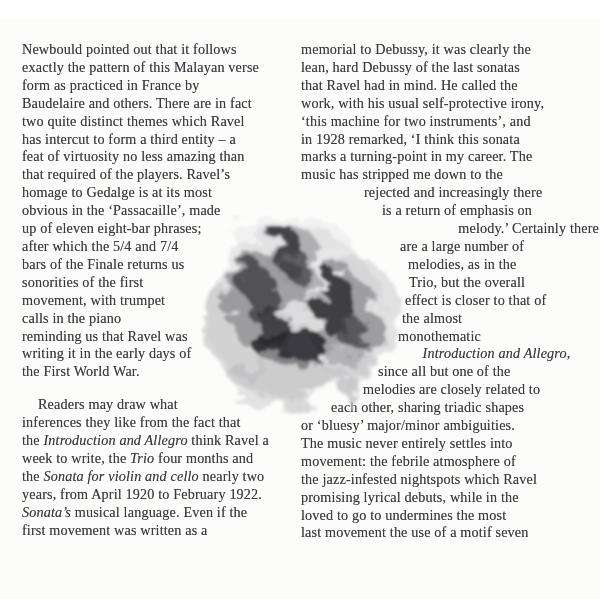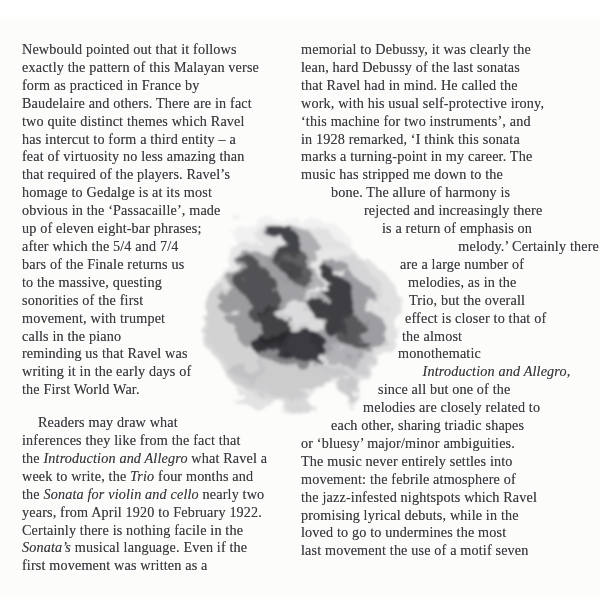--- a/index.html
+++ b/index.html
@@ -50,48 +50,45 @@
       <div class="line"><span>Baudelaire and others. There are in fact</span></div>
       <div class="line"><span>two quite distinct themes which Ravel</span></div>
       <div class="line"><span>has intercut to form a third entity – a</span></div>
       <div class="line"><span>feat of virtuosity no less amazing than</span></div>
       <div class="line"><span>that required of the players. Ravel’s</span></div>
       <div class="line"><span>homage to Gedalge is at its most</span></div>
       <div class="line"><span>obvious in the ‘Passacaille’, made</span></div>
       <div class="line"><span>up of eleven eight-bar phrases;</span></div>
       <div class="line"><span>after which the 5/4 and 7/4</span></div>
       <div class="line"><span>bars of the Finale returns us</span></div>
-      <div class="line"><span>to the massive, questing</span></div>
       <div class="line"><span>sonorities of the first</span></div>
       <div class="line"><span>movement, with trumpet</span></div>
       <div class="line"><span>calls in the piano</span></div>
       <div class="line"><span>reminding us that Ravel was</span></div>
       <div class="line"><span>writing it in the early days of</span></div>
       <div class="line"><span>the First World War.</span></div>
       <div class="line" style="padding-left: 16px; margin-top: 15px;"><span>Readers may draw what</span></div>
       <div class="line"><span>inferences they like from the fact that</span></div>
-      <div class="line"><span>the </span><span class="it">Introduction and Allegro</span><span> what Ravel a</span></div>
+      <div class="line"><span>the </span><span class="it">Introduction and Allegro</span><span> think Ravel a</span></div>
       <div class="line"><span>week to write, the </span><span class="it">Trio</span><span> four months and</span></div>
       <div class="line"><span>the </span><span class="it">Sonata for violin and cello</span><span> nearly two</span></div>
       <div class="line"><span>years, from April 1920 to February 1922.</span></div>
-      <div class="line"><span>Certainly there is nothing facile in the</span></div>
       <div class="line"><span class="it">Sonata’s</span><span> musical language. Even if the</span></div>
       <div class="line"><span>first movement was written as a</span></div>
     </div>
 
   <div class="col col-right">
       <div class="line"><span>memorial to Debussy, it was clearly the</span></div>
       <div class="line"><span>lean, hard Debussy of the last sonatas</span></div>
       <div class="line"><span>that Ravel had in mind. He called the</span></div>
       <div class="line"><span>work, with his usual self-protective irony,</span></div>
       <div class="line"><span>‘this machine for two instruments’, and</span></div>
       <div class="line"><span>in 1928 remarked, ‘I think this sonata</span></div>
       <div class="line"><span>marks a turning-point in my career. The</span></div>
       <div class="line"><span>music has stripped me down to the</span></div>
-      <div class="line" style="padding-left: 30px;"><span>bone. The allure of harmony is</span></div>
       <div class="line" style="padding-left: 63px;"><span>rejected and increasingly there</span></div>
       <div class="line" style="padding-left: 81px;"><span>is a return of emphasis on</span></div>
       <div class="line" style="padding-left: 90px; text-align: right;"><span>melody.’ Certainly there</span></div>
       <div class="line" style="padding-left: 99px;"><span>are a large number of</span></div>
       <div class="line" style="padding-left: 107px;"><span>melodies, as in the</span></div>
       <div class="line" style="padding-left: 108px;"><span>Trio, but the overall</span></div>
       <div class="line" style="padding-left: 104px;"><span>effect is closer to that of</span></div>
       <div class="line" style="padding-left: 101px;"><span>the almost</span></div>
       <div class="line" style="padding-left: 97px;"><span>monothematic</span></div>
       <div class="line" style="padding-left: 93px; text-align: center;"><span class="it">Introduction and Allegro,</span></div>

